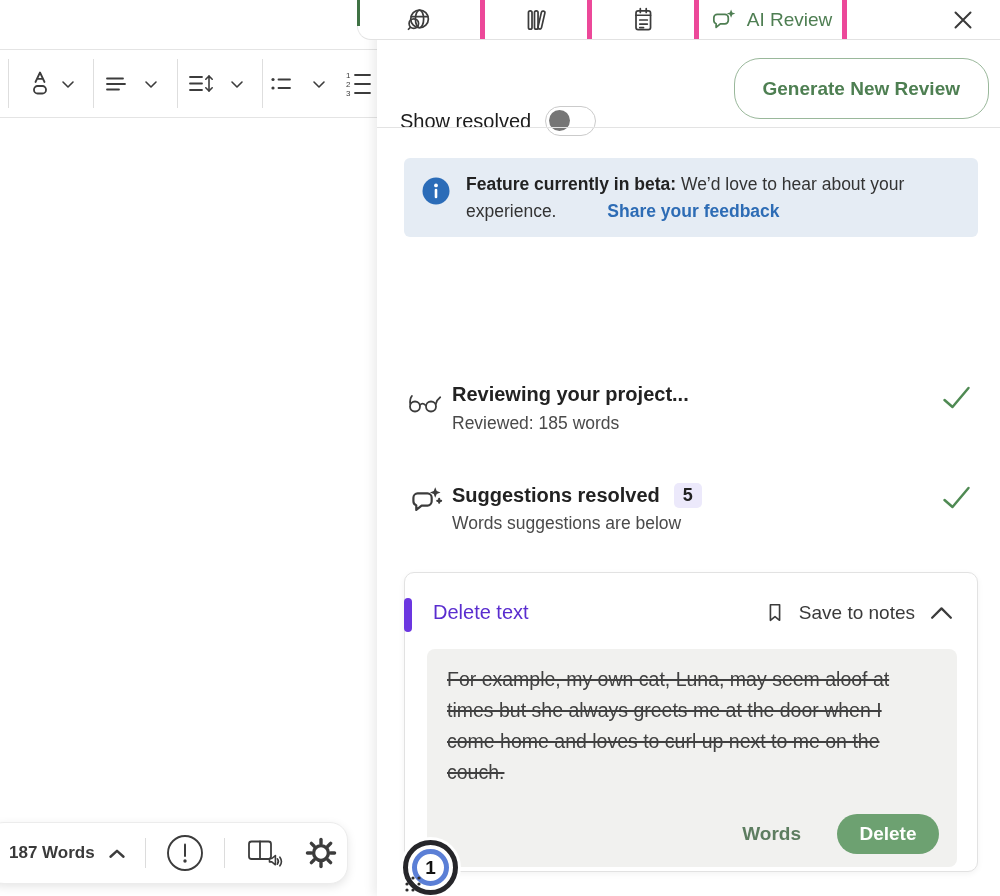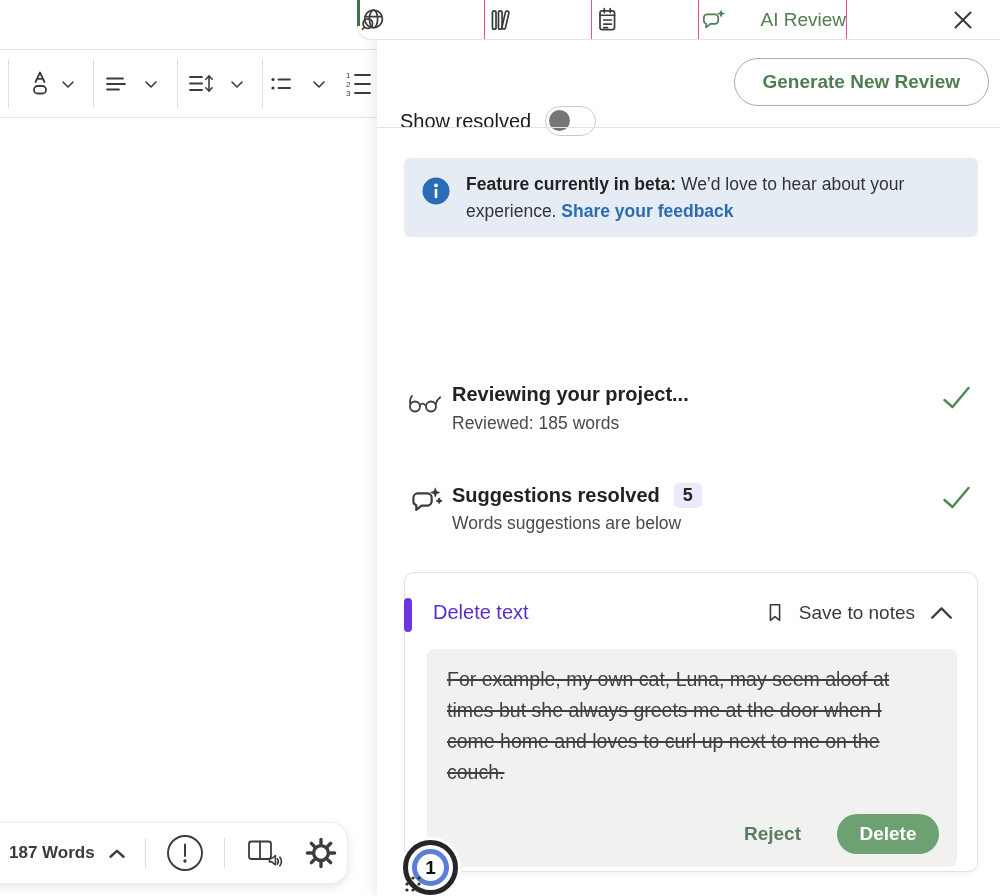--- a/index.html
+++ b/index.html
@@ -21,41 +21,41 @@
     display:flex; align-items:center; padding-left:22px; z-index:30; }
   .wc-label { font-size:17px; font-weight:600; color:#3a3a3a; }
   .sb-sep { width:1px; height:30px; background:#dcdcdc; }
 
   
   .panel { position:absolute; left:377px; top:0; width:623px; height:896px; background:#fff;
     box-shadow:-4px 0 10px rgba(0,0,0,0.08); z-index:10; }
   .tabbar { position:absolute; left:357px; top:0; width:643px; height:40px; background:#fff;
     border-bottom:1px solid #e2e2e2; border-left:1px solid #e8e8e8; border-bottom-left-radius:14px;
     display:flex; z-index:12; }
-  .tab { display:flex; align-items:center; justify-content:space-between; border-right:1px solid #ec4899; height:100%; }
+  .tab { display:flex; align-items:center; justify-content:center; border-right:5px solid #ec4899; height:100%; }
   .tab-accent { position:absolute; left:357px; top:0; width:3px; height:26px; background:#3f7244; z-index:13; }
   .green-stroke { stroke:#4e7e52; }
   .ai-label { color:#4e7e52; font-size:19px; margin-left:10px; }
   .tab-close { flex:1; display:flex; align-items:center; justify-content:flex-end; padding-right:22px; border-right:none; }
 
   .panel-header { position:absolute; left:0; top:40px; width:623px; height:87px; }
   .show-resolved { position:absolute; left:23px; top:66px; display:flex; align-items:center; gap:14px; }
   .sr-label { font-size:20px; color:#1c1c1c; }
   .toggle { width:51px; height:30px; border-radius:15px; background:#fff; border:1.5px solid #cbcbcb; position:relative; cursor:pointer; }
   .toggle-knob { position:absolute; left:3px; top:2.8px; width:21px; height:21px; border-radius:50%; background:#767676; }
-  .generate-btn { position:absolute; right:11px; top:18px; height:48px; padding:0 28px; border-radius:26px;
+  .generate-btn { position:absolute; right:11px; top:18px; height:61px; padding:0 28px; border-radius:26px;
     background:#fff; border:1.5px solid #9ab89b; color:#4e7f52; font-size:19px; font-weight:600;
     font-family:inherit; cursor:pointer; }
   .panel-divider { position:absolute; left:0; top:127px; width:623px; height:1px; background:#e3e3e3; }
 
   .banner { position:absolute; left:27px; top:158px; width:574px; height:79px; background:#e5ecf4; border-radius:6px; }
   .banner-icon { position:absolute; left:18px; top:19px; }
   .banner-text { position:absolute; left:62px; top:13px; width:500px; font-size:17.5px; line-height:27px; color:#333; }
   .banner-text b { color:#222; }
-  .banner-link { color:#2d6cb5; font-weight:700; cursor:pointer; }
+  .banner-link { color:#2d6cb5; font-weight:700; cursor:pointer;margin-left:46px; }
 
   .step { position:absolute; left:0; width:623px; height:64px; }
   .step-icon { position:absolute; left:27px; top:0; width:42px; display:flex; justify-content:center; }
   .step-title { position:absolute; left:75px; top:0; font-size:20px; font-weight:700; color:#222;
     display:flex; align-items:center; }
   .step-badge { display:inline-flex; align-items:center; margin-left:14px; background:#ece9fb; border-radius:5px;
     padding:2px 9px; font-size:18px; font-weight:600; color:#222; }
   .step-sub { position:absolute; left:75px; top:30px; font-size:17.5px; color:#4a4a4a; }
   .step-check { position:absolute; right:28px; top:2px; }
 
@@ -277,21 +277,21 @@
       <span style="display:flex;">
         <svg width="27" height="17" viewBox="0 0 26 16">
           <polyline class="icon-stroke" style="stroke-width:2.2" points="4,13 13,4 22,13"></polyline>
         </svg>
       </span>
     </div>
 
     <div class="sugg-box">
       <p class="sugg-text">For example, my own cat, Luna, may seem aloof at times but she always greets me at the door when I come home and loves to curl up next to me on the couch.</p>
       <div class="sugg-buttons">
-        <button class="reject-btn">Reject</button>
+        <button class="reject-btn">Words</button>
         <button class="delete-btn">Delete</button>
       </div>
     </div>
   </div>
 </div>
 
 <div class="tabbar">
   <div class="tab" style="width:127px;">
     <svg width="30" height="28" viewBox="0 0 26 26">
       <circle class="icon-stroke thin" cx="13.5" cy="12" r="8.2"></circle>

